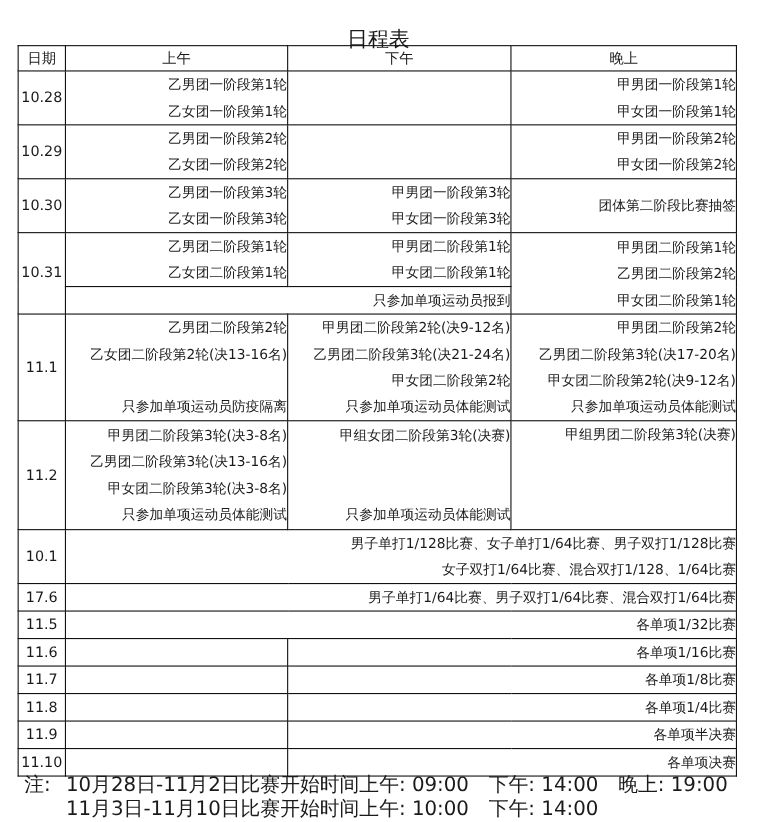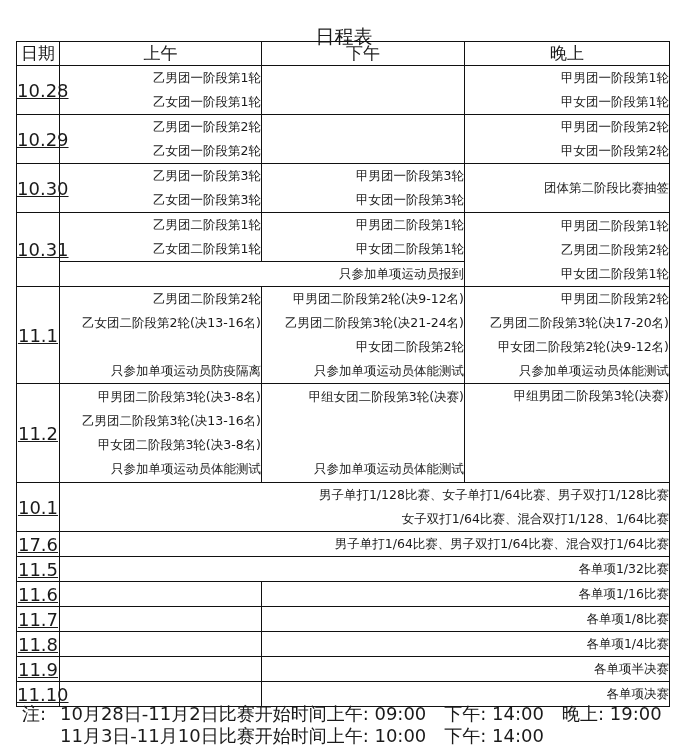--- a/index.html
+++ b/index.html
@@ -4,24 +4,24 @@
 <style>
   html, body { margin: 0; padding: 0; background: #ffffff; }
   body { width: 688px; height: 747px; position: relative; overflow: hidden;
          font-family: "DejaVu Sans", "Liberation Sans", sans-serif; color: #1a1a1a; }
   .title { position: absolute; left: 0; top: 6px; width: 688px; text-align: center;
            font-size: 19px; line-height: 28px; margin-top: 16px; }
   table.sched { position: absolute; left: 16px; top: 41px; width: 653px;
                 border-collapse: collapse; table-layout: fixed; font-size: 12.5px; }
   table.sched td, table.sched th { border: 1.5px solid #111; padding: 0; text-align: center;
                 vertical-align: middle; font-weight: normal; }
-  table.sched th { height: 22px; font-size: 17px; }
+  table.sched th { height: 22px; font-size: 13px; }
   .line { height: 24px; line-height: 24px; white-space: nowrap; text-align: right; }
   .cell-top { vertical-align: top !important; }
-  .date { font-size: 18px; text-decoration: underline; }
+  .date { font-size: 13px; }
   .note { position: absolute; left: 22px; font-size: 18px; line-height: 20px; white-space: nowrap; }
   .note-label { display: inline-block; width: 38px; }
 </style>
 </head>
 <body>
 
 <div class="title">日程表</div>
 
 <table class="sched">
   <colgroup>

